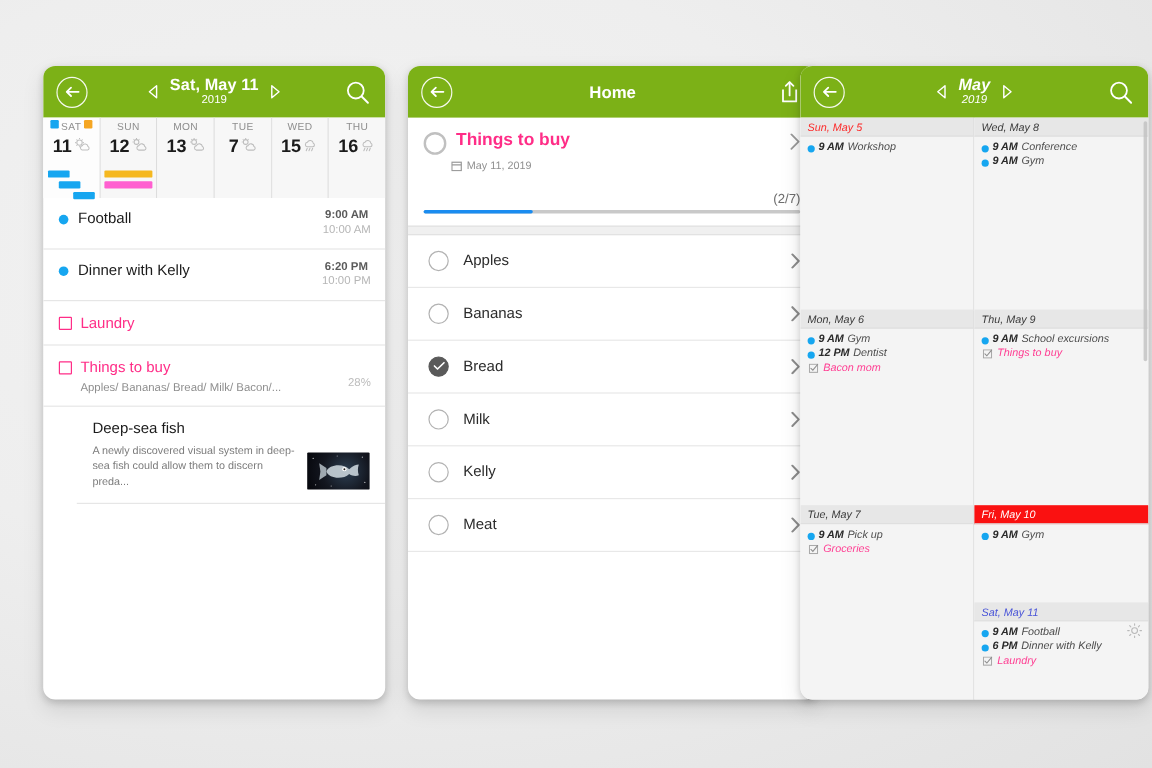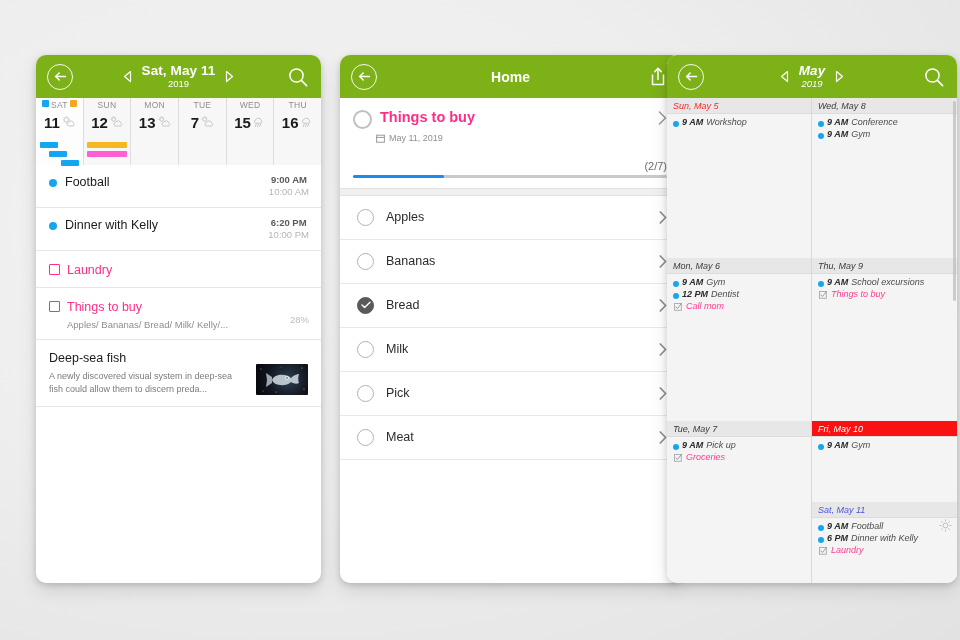--- a/index.html
+++ b/index.html
@@ -121,21 +121,21 @@
   .todo-title { font-size: 12.5px; color: #ff2d87; line-height: 1.3; }
   .todo-sub {
     font-size: 9.5px; color: #8e8e8e; margin-top: 3px;
     white-space: nowrap; overflow: hidden; text-overflow: ellipsis;
   }
   .todo-pct { font-size: 9.5px; color: #bdbdbd; flex: none; margin-top: 17px; margin-left: 6px; }
 
   
   .news {
     display: flex; padding: 10px 13px 11px 13px;
-    border-bottom: 1px solid #e6e6e6; gap: 8px;
+    border-bottom: 1px solid #e6e6e6; gap: 8px; margin-left: 28px;
   }
   .news-main { flex: 1 1 auto; min-width: 0; }
   .news-title { font-size: 12.5px; color: #1b1b1b; line-height: 1.3; }
   .news-desc { font-size: 9px; color: #7b7b7b; line-height: 1.42; margin-top: 4px; }
   .news-thumb {
     width: 52px; height: 31px; flex: none; align-self: flex-end;
     border-radius: 1px; overflow: hidden;
     background: radial-gradient(circle at 62% 50%, #2d3f52 0%, #13161f 55%, #05060b 100%);
     position: relative;
   }
@@ -396,21 +396,21 @@
           <span class="todo-box"></span>
      <span class="todo-main">
        <span class="todo-title">Laundry</span>
        
      </span>
      </div>
         <div class="todo">
           <span class="todo-box"></span>
      <span class="todo-main">
        <span class="todo-title">Things to buy</span>
-       <div class="todo-sub">Apples/ Bananas/ Bread/ Milk/ Kelly/...</div>
+       <div class="todo-sub">Apples/ Bananas/ Bread/ Milk/ Bacon/...</div>
      </span>
      <span class="todo-pct">28%</span>
         </div>
       </div>
 
     <div class="news">
       <div class="news-main">
         <div class="news-title">Deep-sea fish</div>
         <div class="news-desc">A newly discovered visual system in deep-sea fish could allow them to discern preda...</div>
       </div>
@@ -515,21 +515,21 @@
      </span>
      <span class="item-label">Milk</span>
      <svg width="8" height="13" viewBox="0 0 8 13">
        <path d="M1.3 1 L6.6 6.5 L1.3 12" fill="none" stroke="#8d8d8d" stroke-width="1.7" stroke-linecap="round" stroke-linejoin="round"></path>
      </svg>
         </div>
         <div class="item">
           <span class="item-check">
        
      </span>
-     <span class="item-label">Pick</span>
+     <span class="item-label">Kelly</span>
      <svg width="8" height="13" viewBox="0 0 8 13">
        <path d="M1.3 1 L6.6 6.5 L1.3 12" fill="none" stroke="#8d8d8d" stroke-width="1.7" stroke-linecap="round" stroke-linejoin="round"></path>
      </svg>
         </div>
         <div class="item">
           <span class="item-check">
        
      </span>
      <span class="item-label">Meat</span>
      <svg width="8" height="13" viewBox="0 0 8 13">
@@ -592,21 +592,21 @@
               <div class="row-evt">
          <span class="row-dot"></span>
          <span class="row-time">12 PM</span>
          <span class="row-name">Dentist</span>
        </div>
               <div class="row-todo">
          <svg class="row-todo-box" width="8" height="8" viewBox="0 0 9 9">
            <rect x="0.6" y="0.6" width="7.6" height="7.6" fill="none" stroke="#a8a8a8" stroke-width="1"></rect>
            <path d="M2 4.4 L3.8 6.2 L8.4 0.6" fill="none" stroke="#8e8e8e" stroke-width="1" stroke-linecap="round"></path>
          </svg>
-         <span class="row-todo-name">Call mom</span>
+         <span class="row-todo-name">Bacon mom</span>
        </div>
        </div>
           </div>
           <div class="daybox" style="height: 162px;">
             <div class="day-head">
          <span class="dh-label">Tue, May 7</span>
        </div>
        <div class="day-body" style="height:147px;box-sizing:border-box;position:relative">
          <div class="row-evt">
          <span class="row-dot"></span>

